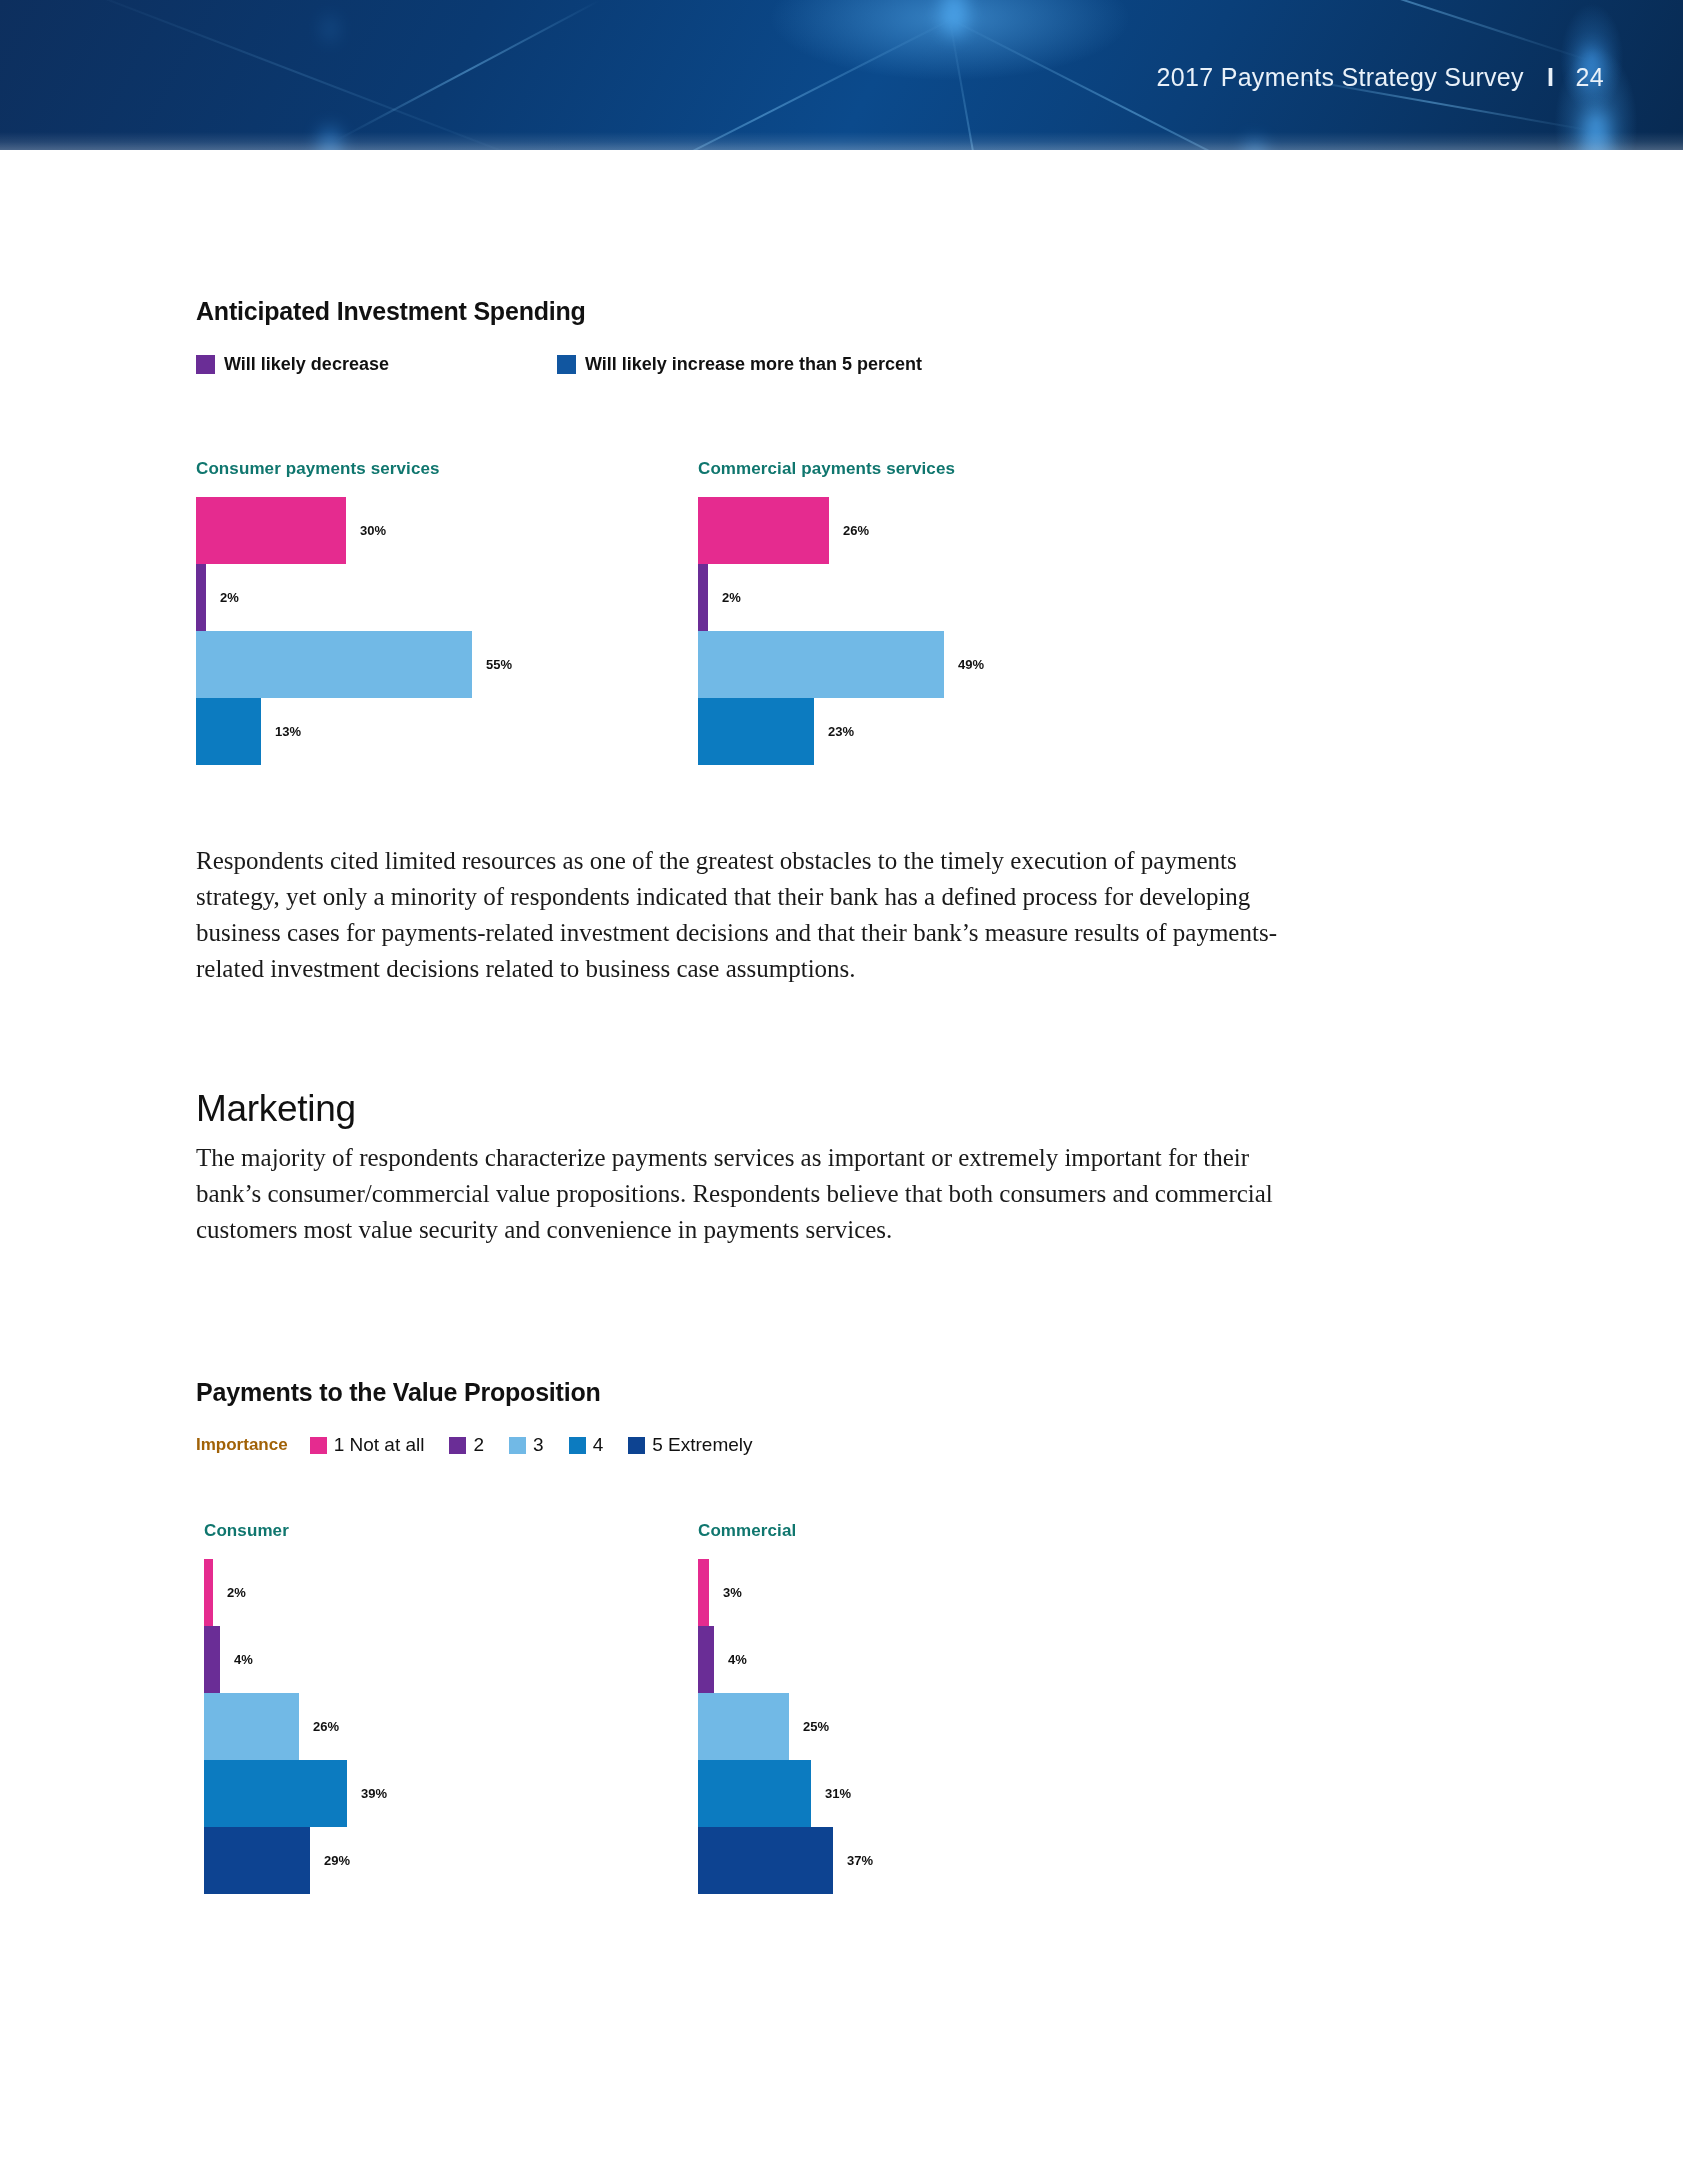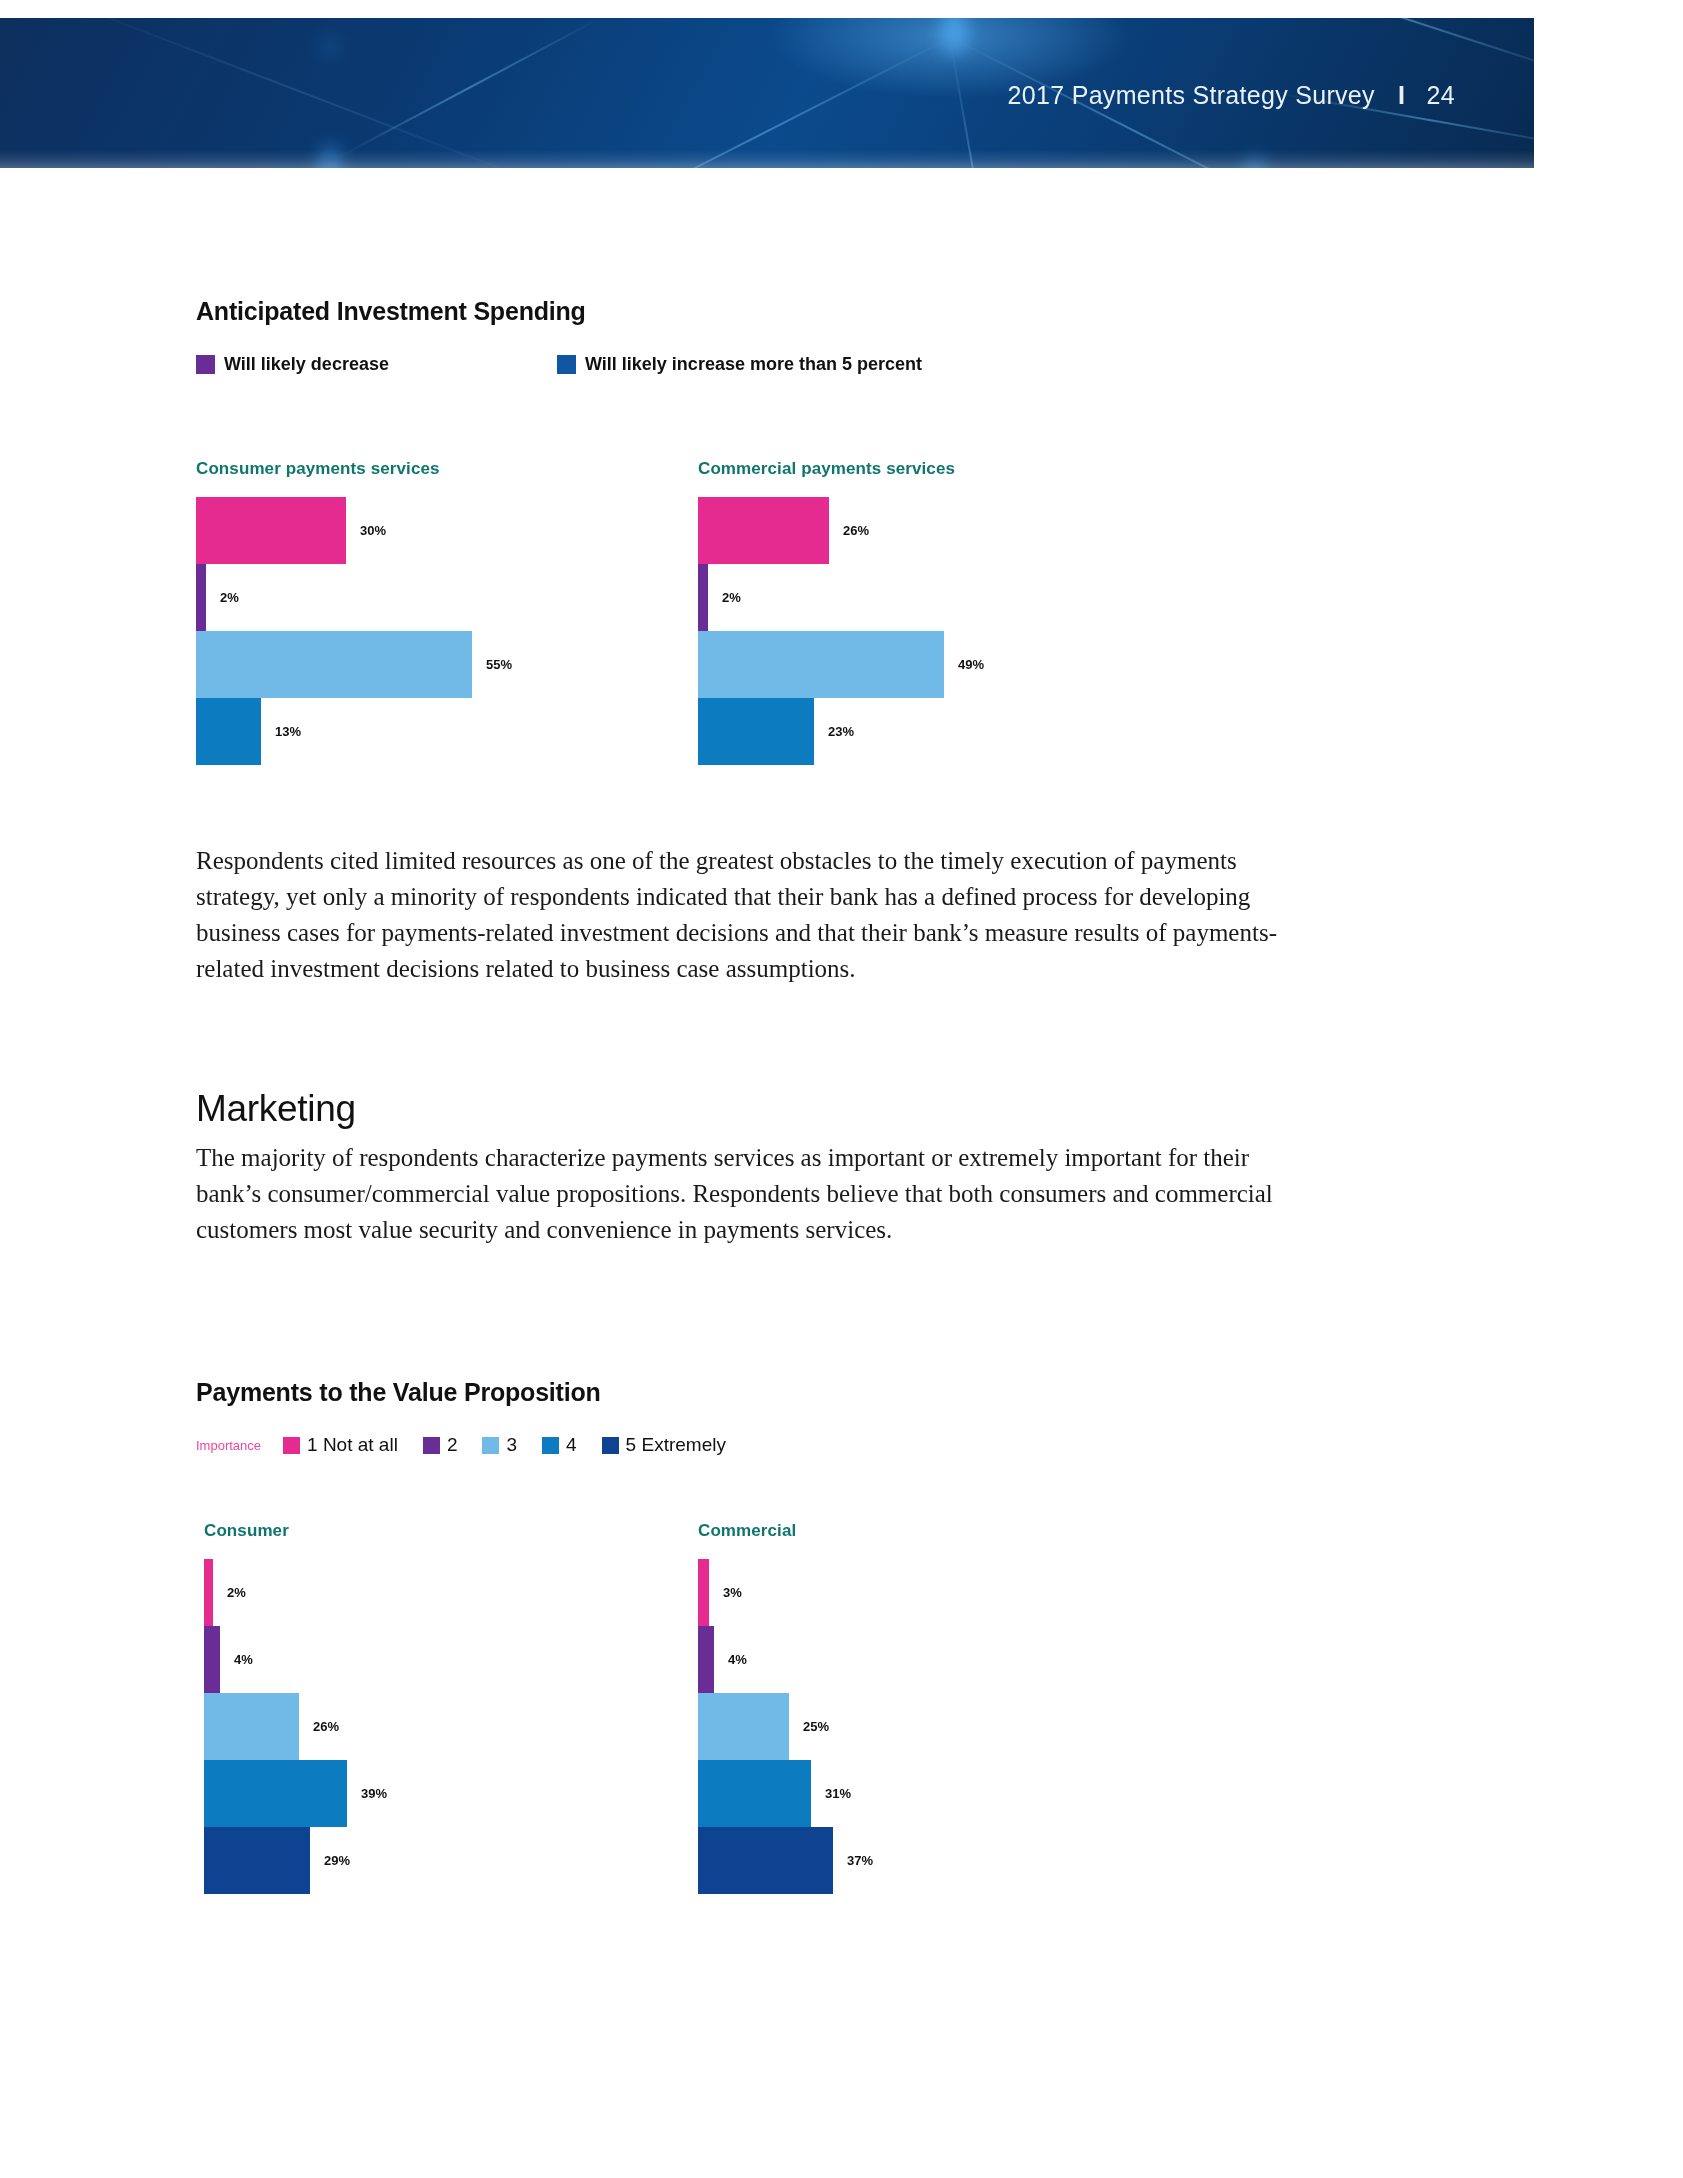--- a/index.html
+++ b/index.html
@@ -9,22 +9,22 @@
     height: 2178px;
     background: #ffffff;
     font-family: "Liberation Sans", sans-serif;
     position: relative;
     overflow: hidden;
   }
 
   
   .banner {
     position: absolute;
-    top: 18px; left: 0;
-    width: 1534px;
+    top: 0; left: 0;
+    width: 1683px;
     height: 150px;
     background:
       radial-gradient(ellipse 257px 89px at 950px 18px, rgba(90,175,240,0.55), rgba(90,175,240,0) 70%),
       radial-gradient(ellipse 59px 109px at 1596px 124px, rgba(70,160,235,0.50), rgba(70,160,235,0) 70%),
       radial-gradient(ellipse 45px 79px at 1592px 59px, rgba(60,150,230,0.40), rgba(60,150,230,0) 70%),
       radial-gradient(ellipse 40px 69px at 1598px 176px, rgba(60,150,230,0.35), rgba(60,150,230,0) 70%),
       radial-gradient(ellipse 38px 69px at 1255px 198px, rgba(60,150,230,0.35), rgba(60,150,230,0) 70%),
       radial-gradient(ellipse 36px 61px at 329px 416px, rgba(60,150,230,0.30), rgba(60,150,230,0) 70%),
       linear-gradient(118deg, #0d2f5e 0%, #0a3a72 28%, #0b4a8c 52%, #0a3f79 70%, #082a52 100%);
     overflow: hidden;
@@ -101,23 +101,23 @@
 
   
   .legend-imp {
     position: absolute;
     left: 196px;
     display: flex;
     align-items: center;
     white-space: nowrap;
   }
   .legend-imp .imp-label {
-    font-size: 13px;
-    font-weight: normal;
-    color: #ec4899;
+    font-size: 17px;
+    font-weight: bold;
+    color: #a16207;
     margin-right: 22px;
   }
   .legend-imp .imp-item {
     display: flex;
     align-items: center;
     font-size: 19px;
     color: #111;
     margin-right: 25px;
   }
   .legend-imp .imp-item .swatch { width: 17px; height: 17px; margin-right: 7px; }

